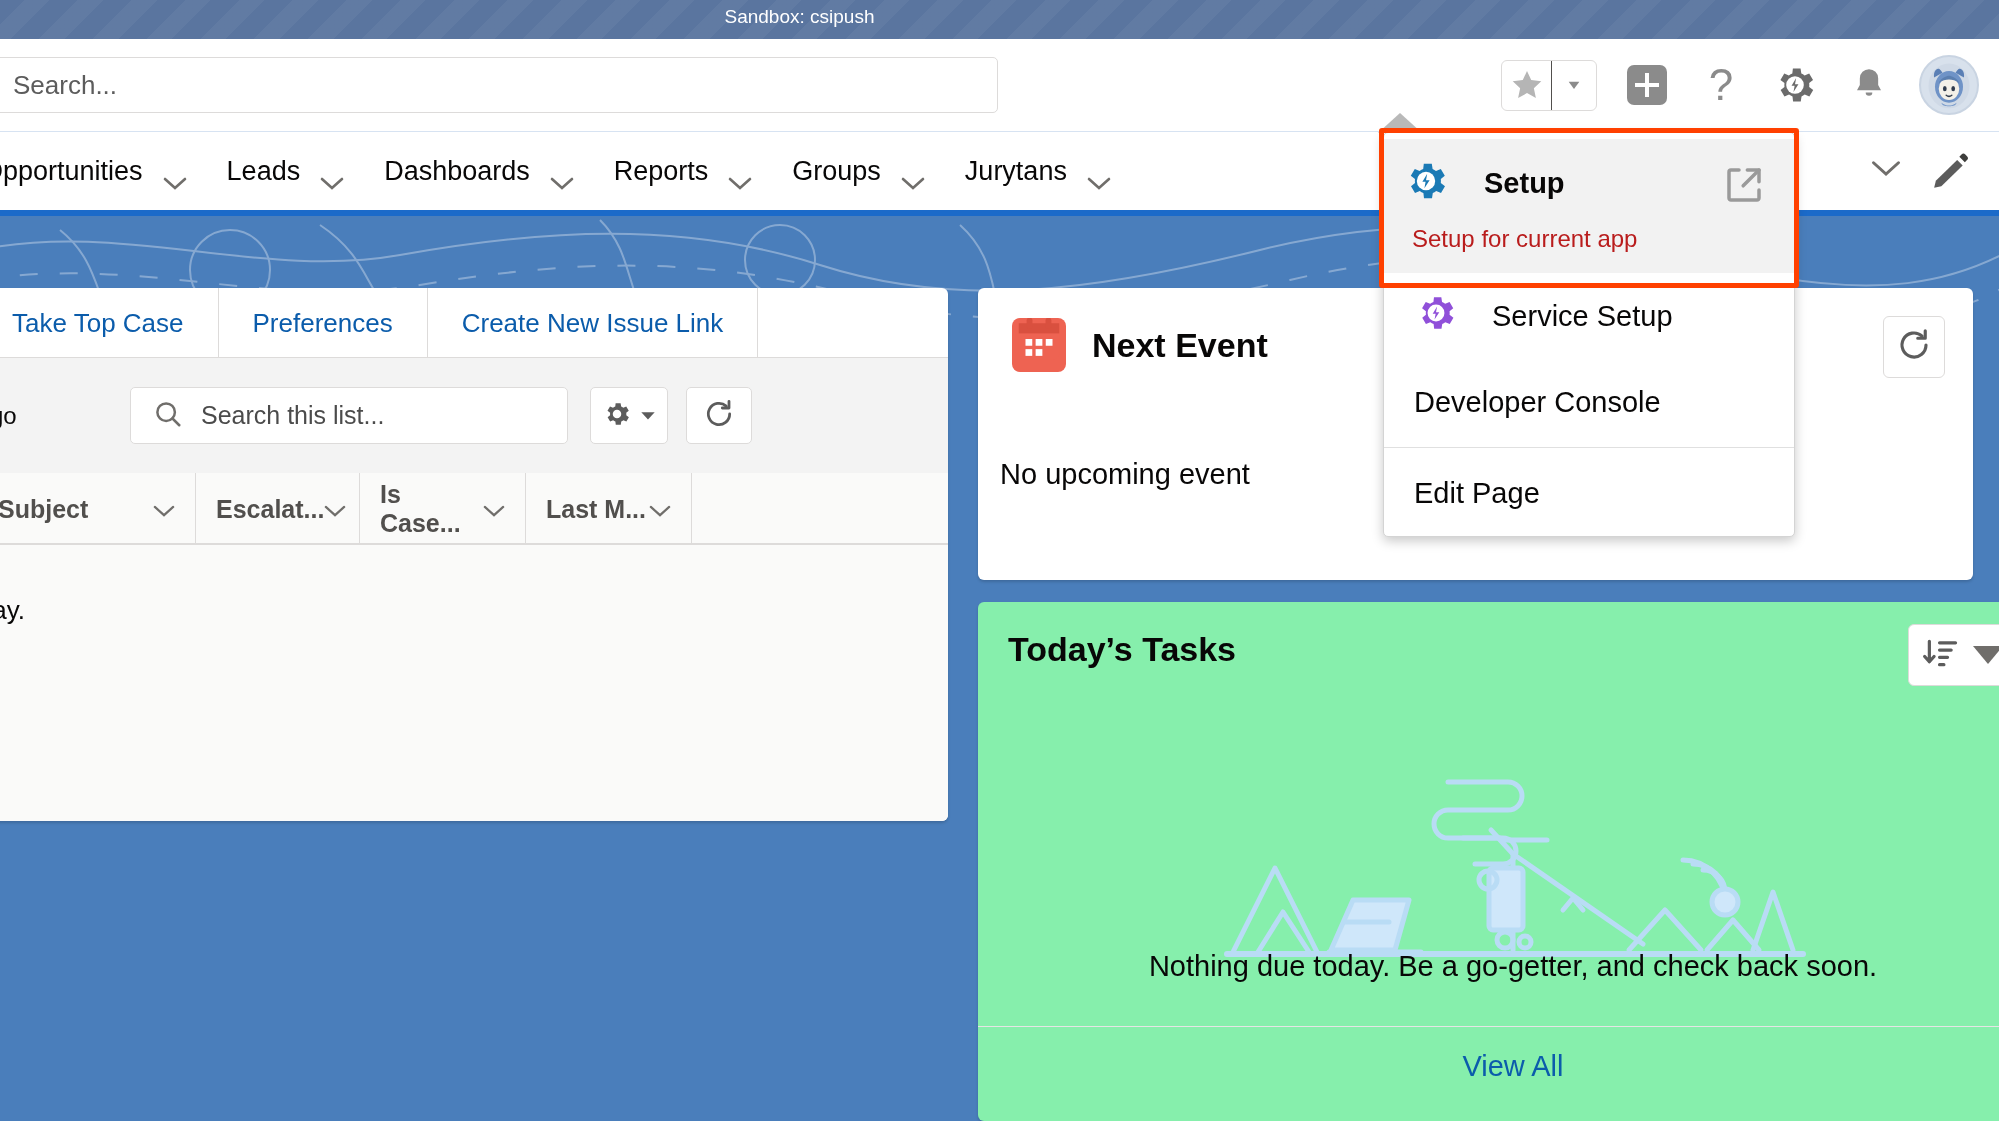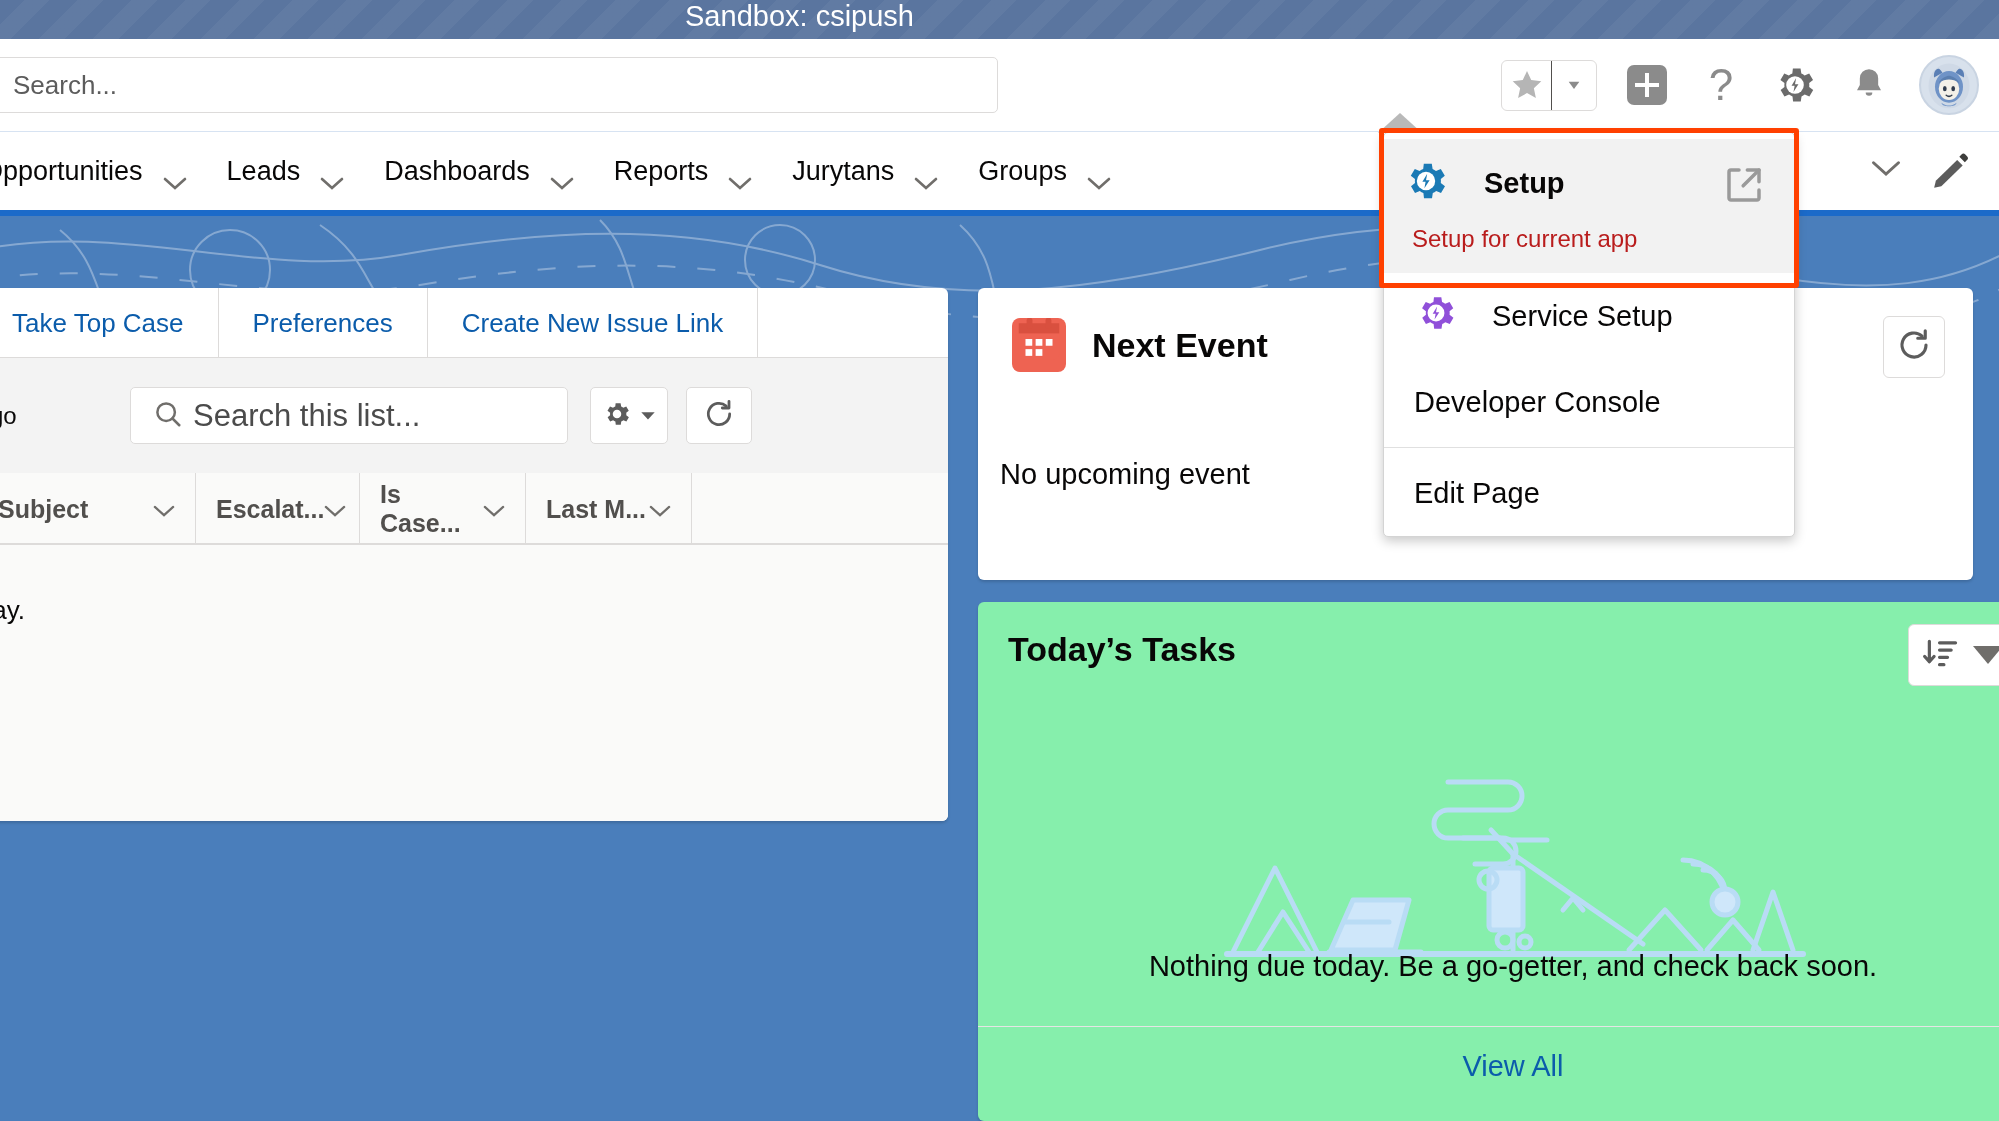--- a/index.html
+++ b/index.html
@@ -15,21 +15,21 @@
     position: absolute; left: 0; top: 0; width: 1999px; height: 39px;
     background-color: #5a759f;
     background-image: repeating-linear-gradient(
       -45deg,
       rgba(255,255,255,0.045) 0px,
       rgba(255,255,255,0.045) 18px,
       rgba(255,255,255,0.0) 18px,
       rgba(255,255,255,0.0) 38px
     );
     color: #ffffff;
-    font-size: 29px;
+    font-size: 19px;
     display: flex; align-items: center; justify-content: center;
     overflow: hidden;
   }
   .sandbox-banner span { position: relative; left: -200px; top: -3px; }
 
   
   .global-header {
     position: absolute; left: 0; top: 39px; width: 1999px; height: 92px;
     background: #ffffff;
   }
@@ -146,21 +146,21 @@
   .list-toolbar {
     position: absolute; left: 0; top: 70px; width: 100%; height: 115px;
     background: #f3f3f3; display: flex; align-items: center;
   }
   .ago-text { font-size: 24px; color: #080707; margin-left: 12px; width: 120px; }
   .list-search {
     width: 438px; height: 57px; background: #fff; border: 1px solid #dddbda;
     border-radius: 5px; display: flex; align-items: center; margin-left: 20px;
   }
   .list-search .mag { margin-left: 22px; }
-  .list-search .ph { margin-left: 10px; color: #4b4b4b; font-size: 31px; }
+  .list-search .ph { margin-left: 18px; color: #4b4b4b; font-size: 25px; }
   .tool-sq {
     width: 78px; height: 57px; background: #fff; border: 1px solid #dddbda;
     border-radius: 5px; display: flex; align-items: center; justify-content: center;
     margin-left: 22px; gap: 8px;
   }
   .tool-sq-sm {
     width: 66px; height: 57px; background: #fff; border: 1px solid #dddbda;
     border-radius: 5px; display: flex; align-items: center; justify-content: center;
     margin-left: 18px;
   }
@@ -373,30 +373,30 @@
   <div class="nav-item">
     <span>Reports</span>
     <span class="chev">
       <svg width="24" height="14" viewBox="0 0 24 14">
           <path d="M2 2l10 9 10-9" stroke="#706e6b" stroke-width="2.6" fill="none" stroke-linecap="round"></path>
         </svg>
     </span>
   </div>
 
   <div class="nav-item">
-    <span>Jurytans</span>
+    <span>Groups</span>
     <span class="chev">
       <svg width="24" height="14" viewBox="0 0 24 14">
           <path d="M2 2l10 9 10-9" stroke="#706e6b" stroke-width="2.6" fill="none" stroke-linecap="round"></path>
         </svg>
     </span>
   </div>
 
   <div class="nav-item">
-    <span>Groups</span>
+    <span>Jurytans</span>
     <span class="chev">
       <svg width="24" height="14" viewBox="0 0 24 14">
           <path d="M2 2l10 9 10-9" stroke="#706e6b" stroke-width="2.6" fill="none" stroke-linecap="round"></path>
         </svg>
     </span>
   </div>
 
   <div class="nav-caret-right">
     <svg width="30" height="18" viewBox="0 0 24 14">
         <path d="M2 2l10 9 10-9" stroke="#706e6b" stroke-width="2.4" fill="none" stroke-linecap="round"></path>

